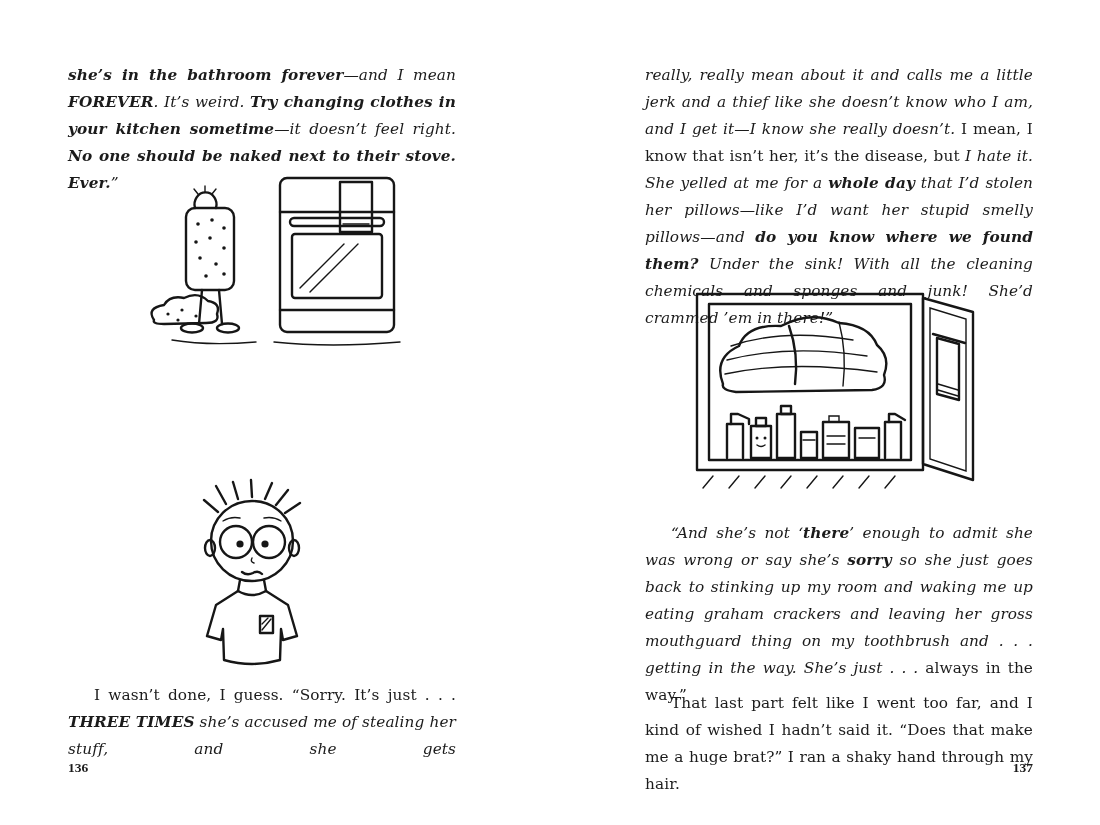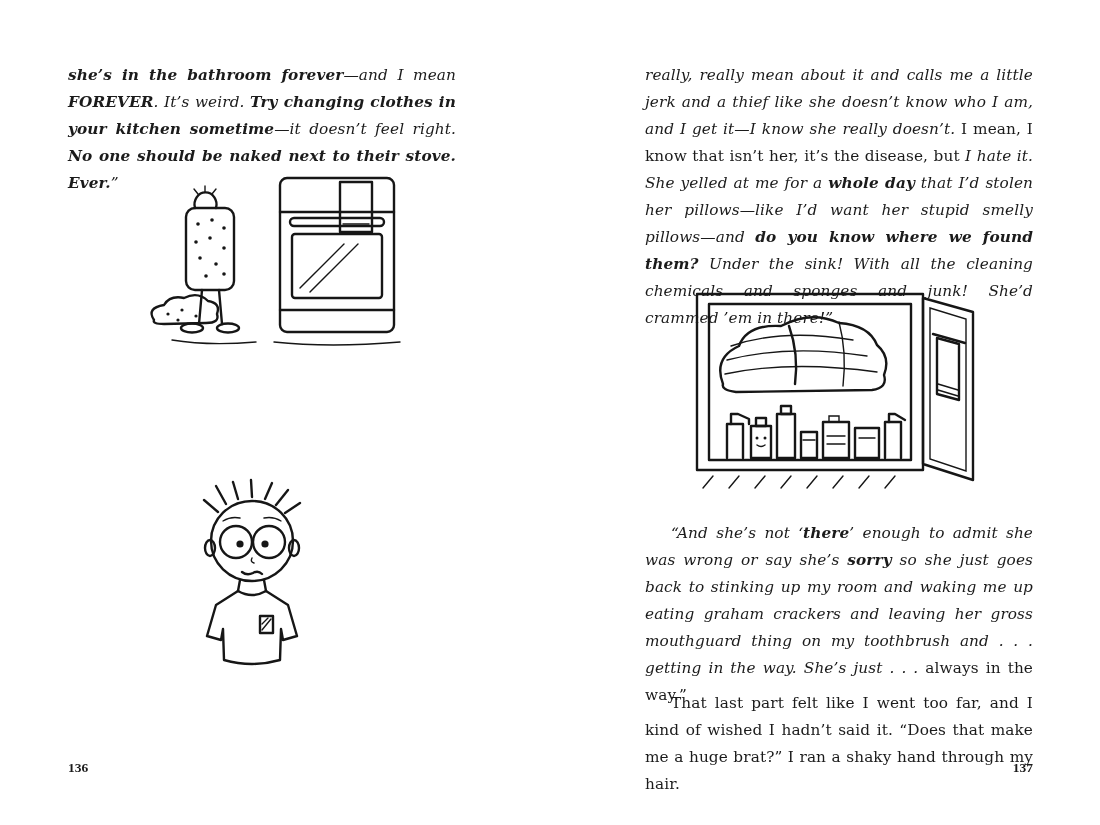--- a/index.html
+++ b/index.html
@@ -127,20 +127,21 @@
 
         <path class="ink" d="M62 113 Q76 121 90 113"></path>
         <path class="ink" d="M62 113 L40 127 L31 158 L45 162 L47 151 L48 182 Q76 190 104 182 L105 151 L107 162 L121 158 L112 127 L90 113"></path>
 
         <rect class="ink" x="84" y="138" width="13" height="17"></rect>
         <line class="ink-thin" x1="86" y1="152" x2="95" y2="141"></line>
         <line class="ink-thin" x1="86" y1="146" x2="92" y2="140"></line>
       </svg>
     </div>
 
+    <p class="para indent jlast" style="top:682px"><span>I wasn’t done, I guess. “Sorry. It’s just . . . </span><span class="b i">THREE TIMES</span><span class="i"> </span><span class="i">she’s accused me of stealing her stuff, and she gets</span></p>
 
     <div class="pageno pl">136</div>
   </div>
 
   <div class="col right">
 
     <p class="para" style="top:62px"><span class="i">really, really mean about it and calls me a little jerk and a thief like she doesn’t know who I am, and I get it—I know she really doesn’t. </span><span>I mean, I know that isn’t her, it’s the disease, but </span><span class="i">I hate it. She yelled at me for a </span><span class="b i">whole day</span><span class="i"> that I’d stolen her pillows—like I’d want her stupid smelly pillows—and </span><span class="b i">do you know where we found them?</span><span class="i"> Under the sink! With all the cleaning chemicals and sponges and junk! She’d crammed ’em in there!”</span></p>
 
     <div class="fig" style="top:288px; left:44px">
       <svg width="296" height="206" viewBox="0 0 296 206">

